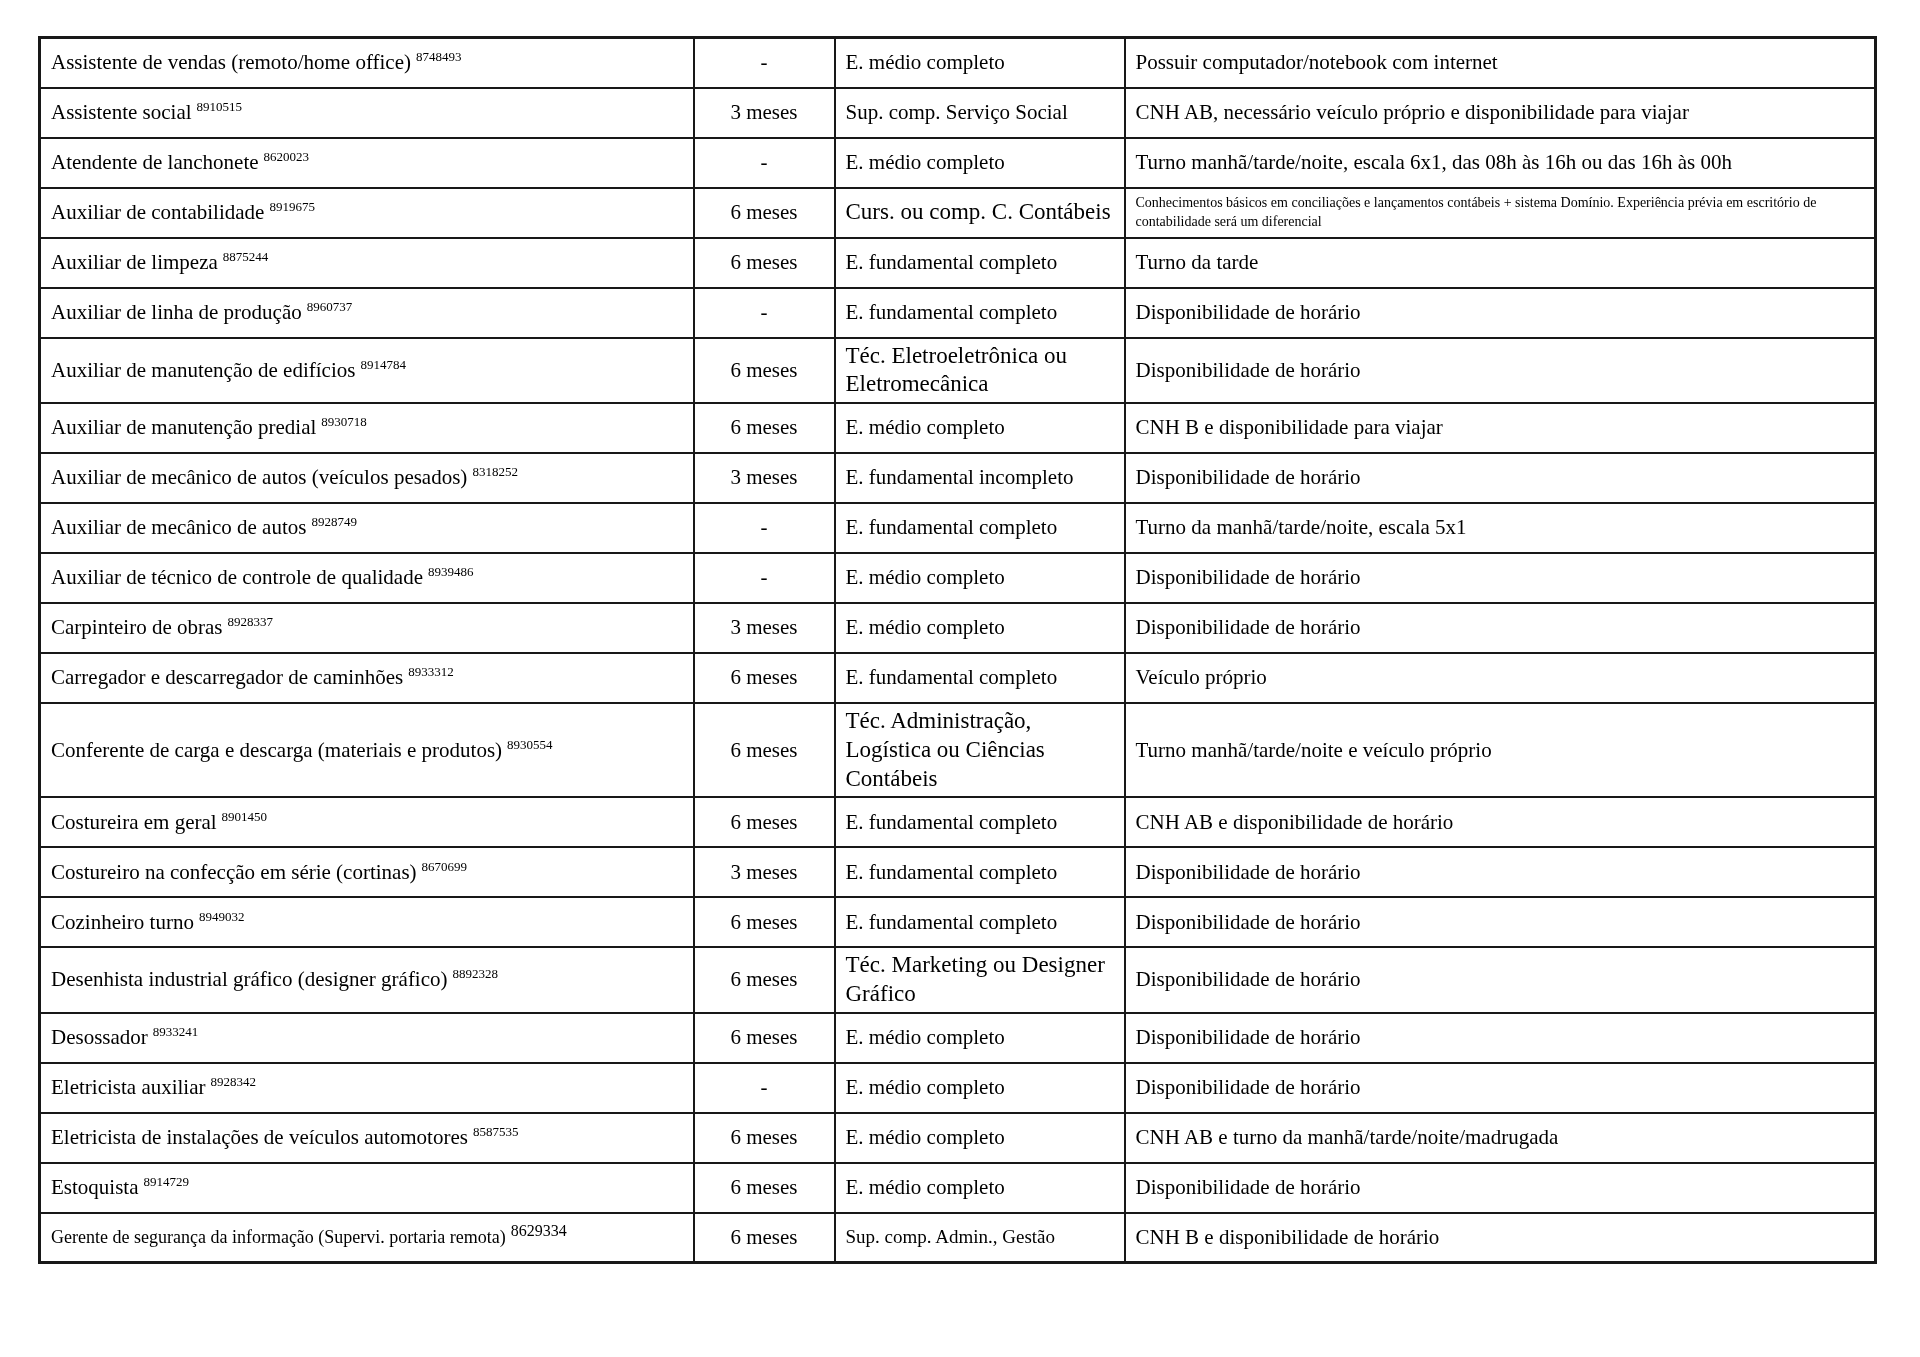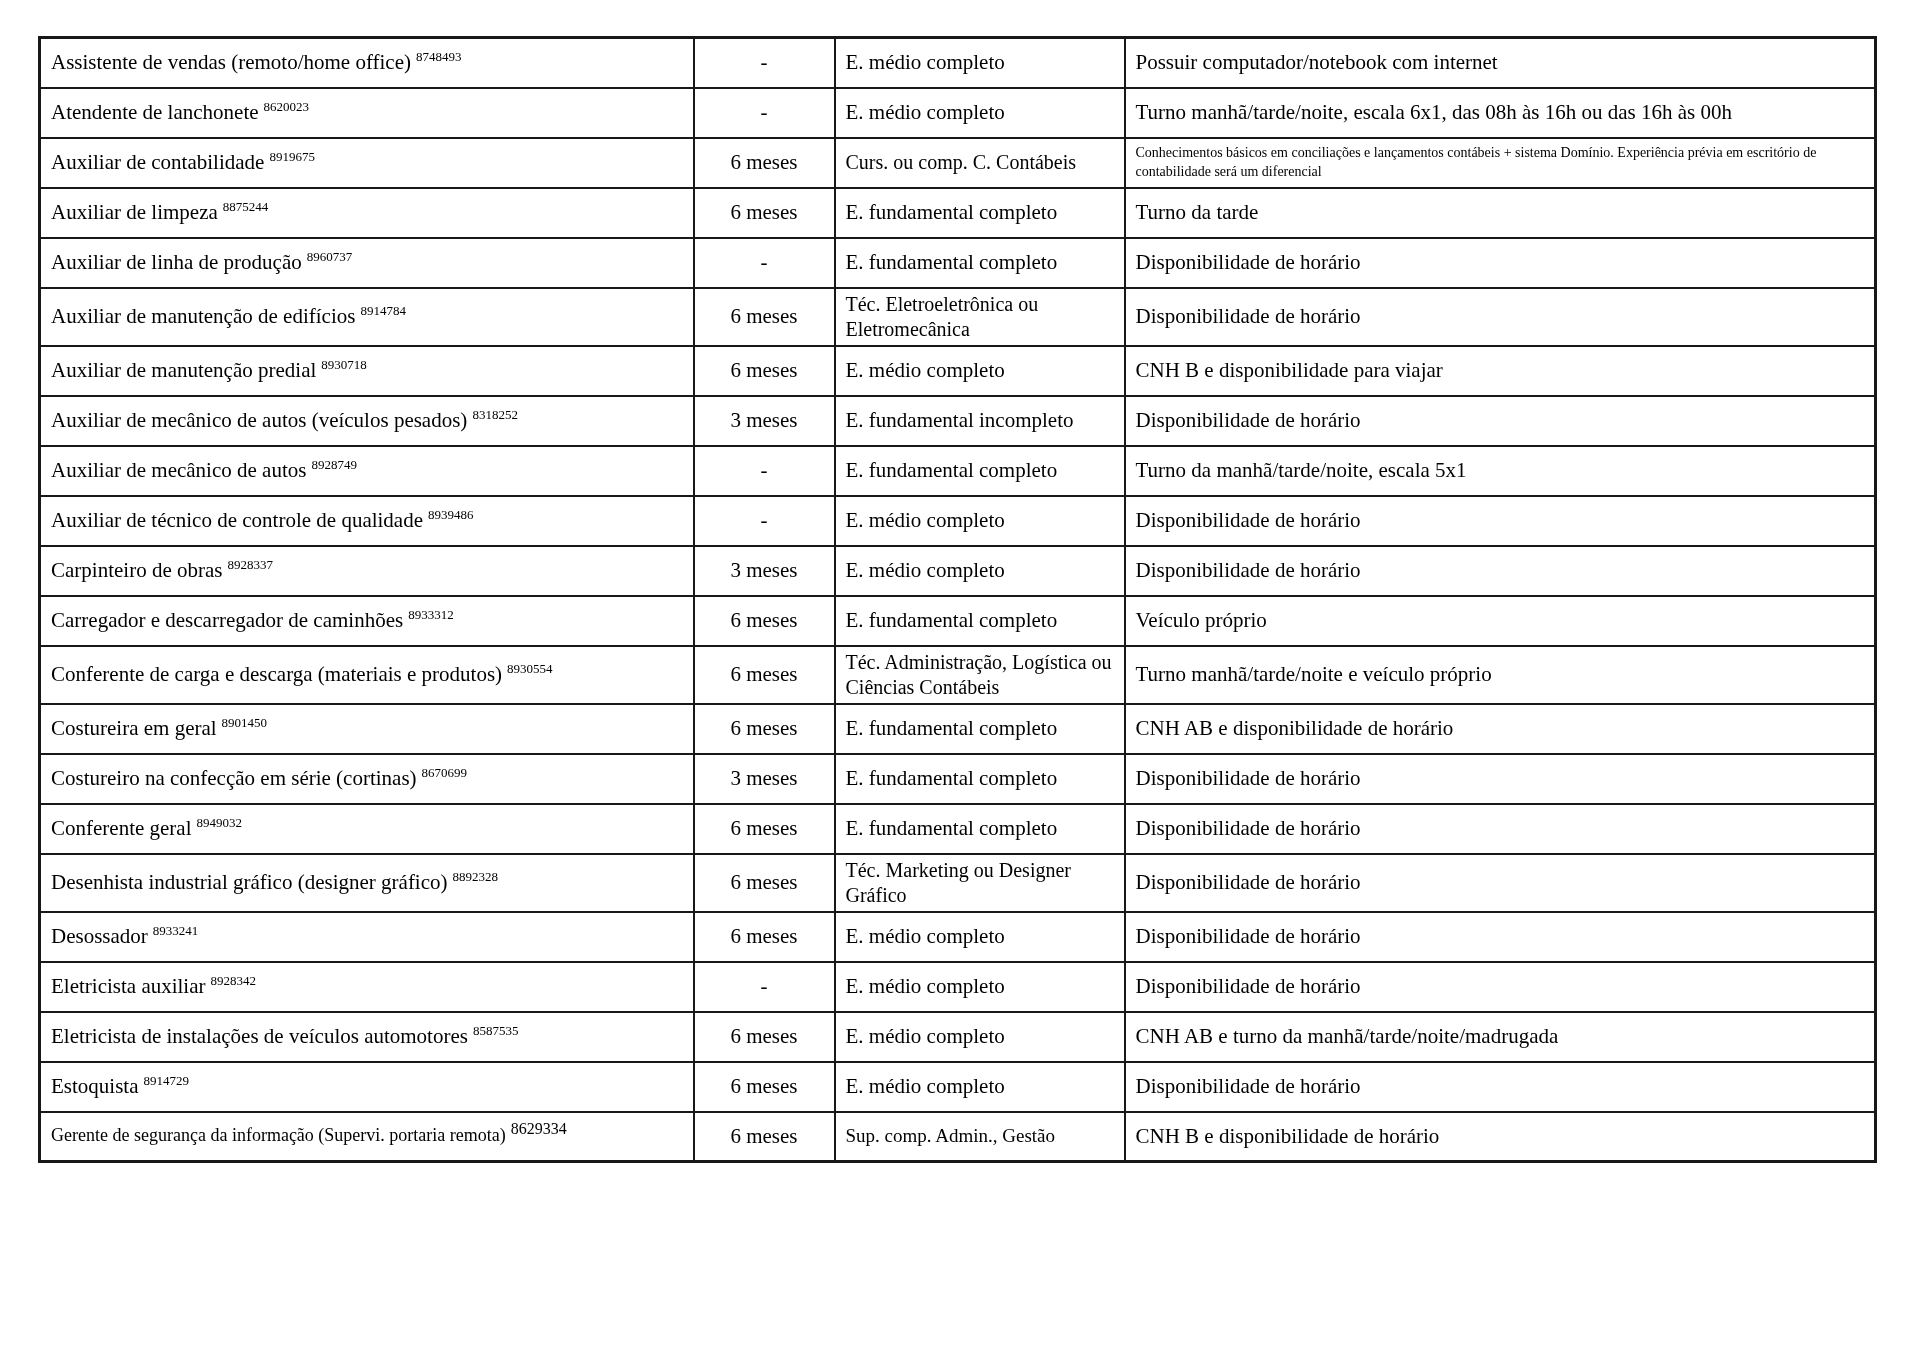--- a/index.html
+++ b/index.html
@@ -36,21 +36,21 @@
   tr{height:50px;}
   td.exp{text-align:center;}
   sup.job-id{
     font-size:13px;
     vertical-align:super;
     line-height:0;
     margin-left:5px;
   }
   td.title-sm{font-size:18px;}
   td.title-sm sup.job-id{font-size:16px;}
-  td.edu-sm{font-size:20px;line-height:1.25;margin-left:40px;}
+  td.edu-sm{font-size:23px;line-height:1.25;margin-left:40px;}
   td.edu-md{font-size:19px;}
   td.req-sm{font-size:14px;line-height:1.3;}
 </style>
 </head>
 <body>
 
 <div class="page">
   <table class="jobs">
     <colgroup>
       <col class="c-title">
@@ -59,20 +59,26 @@
       <col class="c-req">
     </colgroup>
     <tbody>
         <tr>
           <td class="title "><span>Assistente de vendas (remoto/home office)</span><sup class="job-id">8748493</sup></td>
           <td class="exp">-</td>
           <td class="edu ">E. médio completo</td>
           <td class="req ">Possuir computador/notebook com internet</td>
         </tr>
         <tr>
+          <td class="title "><span>Assistente social</span><sup class="job-id">8910515</sup></td>
+          <td class="exp">3 meses</td>
+          <td class="edu ">Sup. comp. Serviço Social</td>
+          <td class="req ">CNH AB, necessário veículo próprio e disponibilidade para viajar</td>
+        </tr>
+        <tr>
           <td class="title "><span>Atendente de lanchonete</span><sup class="job-id">8620023</sup></td>
           <td class="exp">-</td>
           <td class="edu ">E. médio completo</td>
           <td class="req ">Turno manhã/tarde/noite, escala 6x1, das 08h às 16h ou das 16h às 00h</td>
         </tr>
         <tr>
           <td class="title "><span>Auxiliar de contabilidade</span><sup class="job-id">8919675</sup></td>
           <td class="exp">6 meses</td>
           <td class="edu edu-sm">Curs. ou comp. C. Contábeis</td>
           <td class="req req-sm">Conhecimentos básicos em conciliações e lançamentos contábeis + sistema Domínio. Experiência prévia em escritório de contabilidade será um diferencial</td>
@@ -143,21 +149,21 @@
           <td class="edu ">E. fundamental completo</td>
           <td class="req ">CNH AB e disponibilidade de horário</td>
         </tr>
         <tr>
           <td class="title "><span>Costureiro na confecção em série (cortinas)</span><sup class="job-id">8670699</sup></td>
           <td class="exp">3 meses</td>
           <td class="edu ">E. fundamental completo</td>
           <td class="req ">Disponibilidade de horário</td>
         </tr>
         <tr>
-          <td class="title "><span>Conferente geral</span><sup class="job-id">8949032</sup></td>
+          <td class="title "><span>Cozinheiro turno</span><sup class="job-id">8949032</sup></td>
           <td class="exp">6 meses</td>
           <td class="edu ">E. fundamental completo</td>
           <td class="req ">Disponibilidade de horário</td>
         </tr>
         <tr>
           <td class="title "><span>Desenhista industrial gráfico (designer gráfico)</span><sup class="job-id">8892328</sup></td>
           <td class="exp">6 meses</td>
           <td class="edu edu-sm">Téc. Marketing ou Designer Gráfico</td>
           <td class="req ">Disponibilidade de horário</td>
         </tr>

